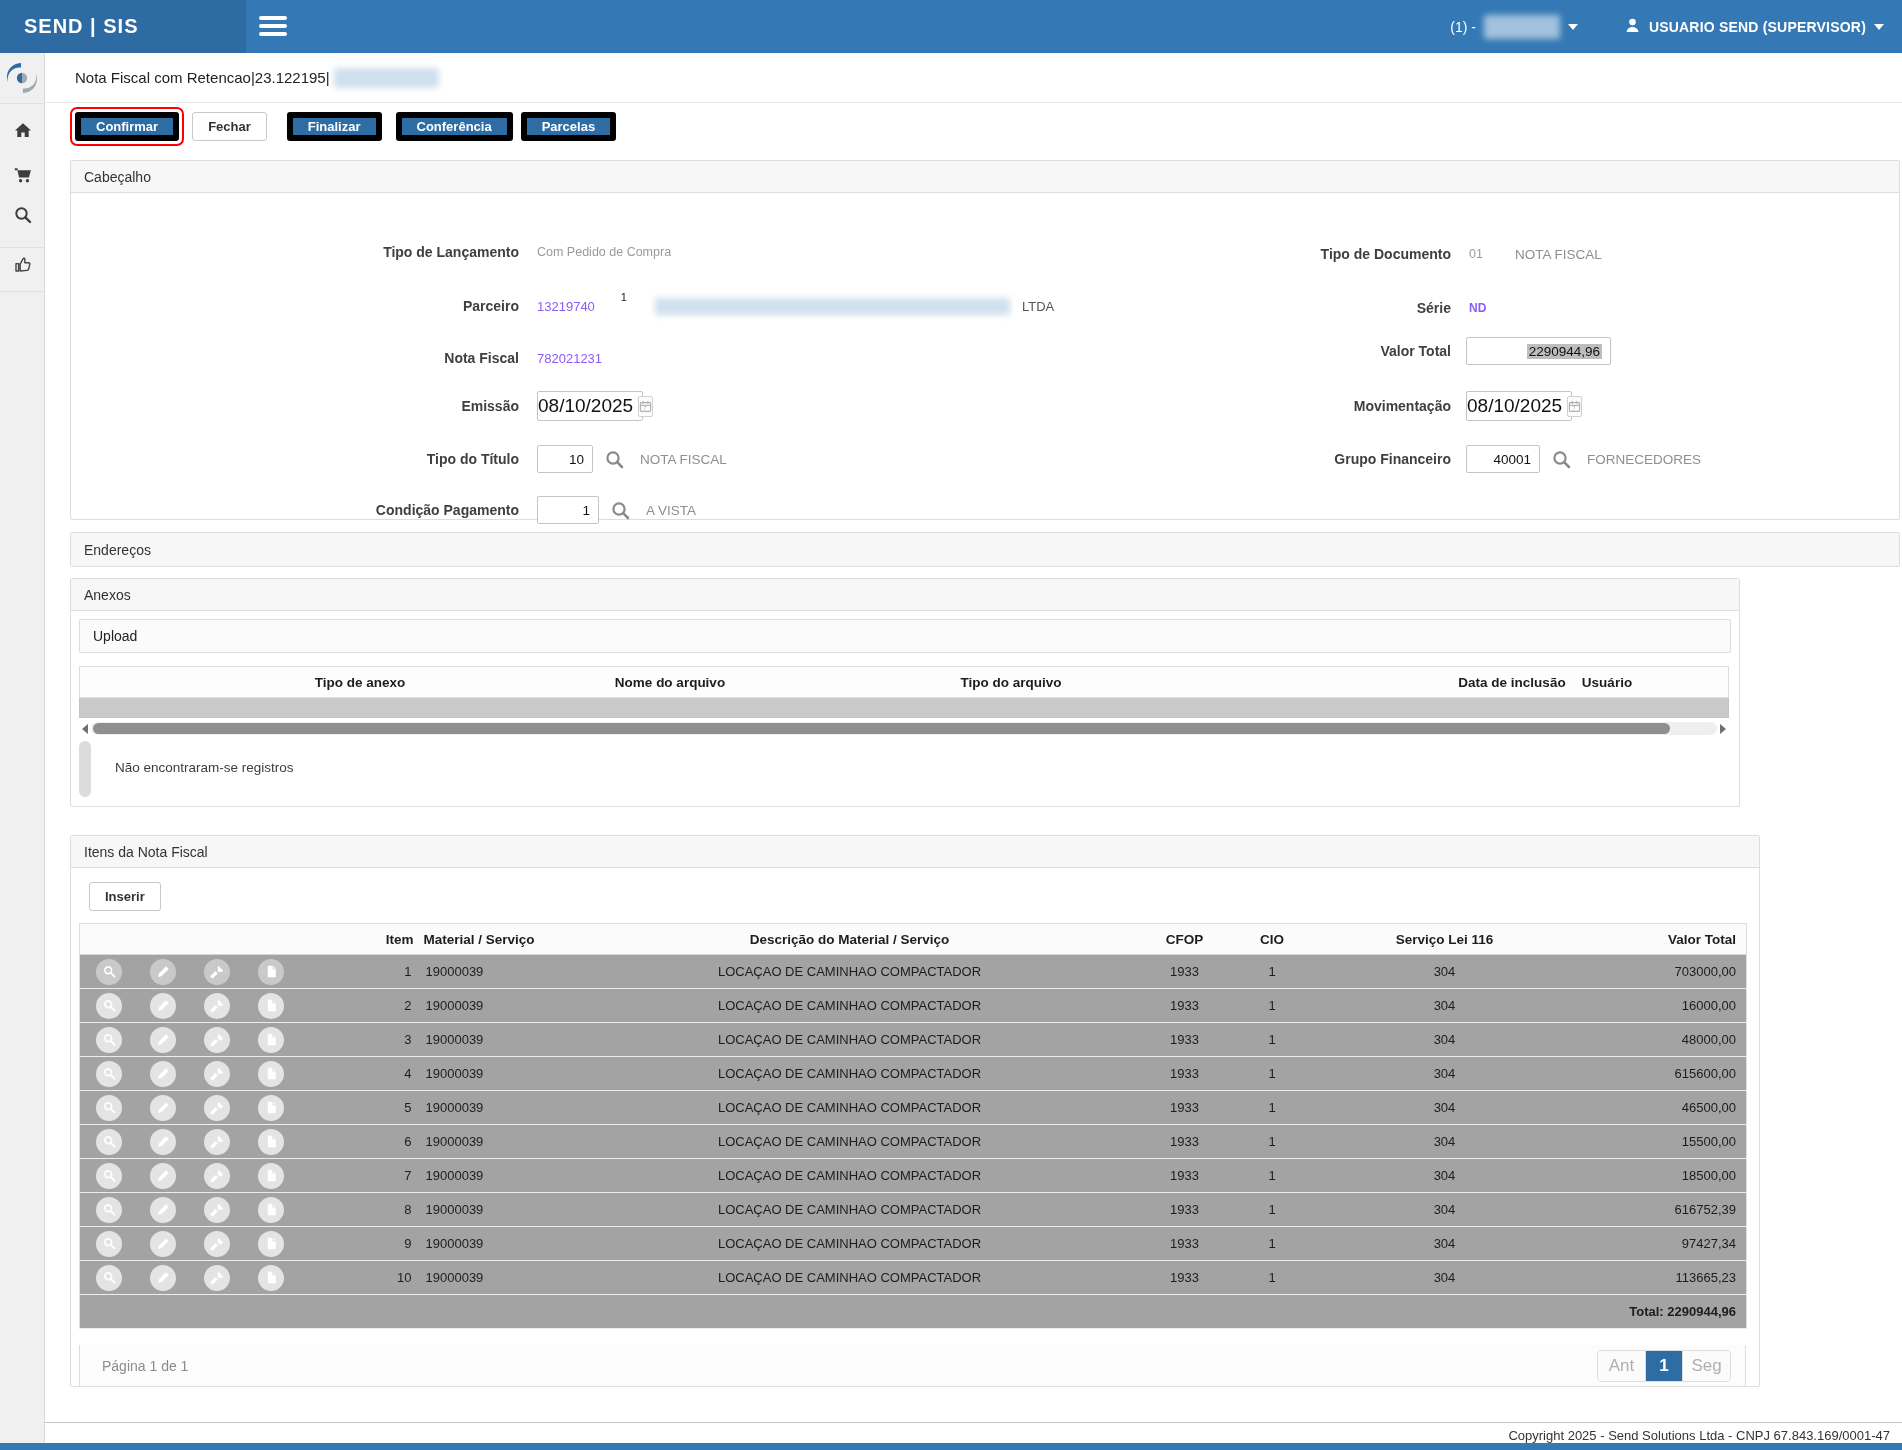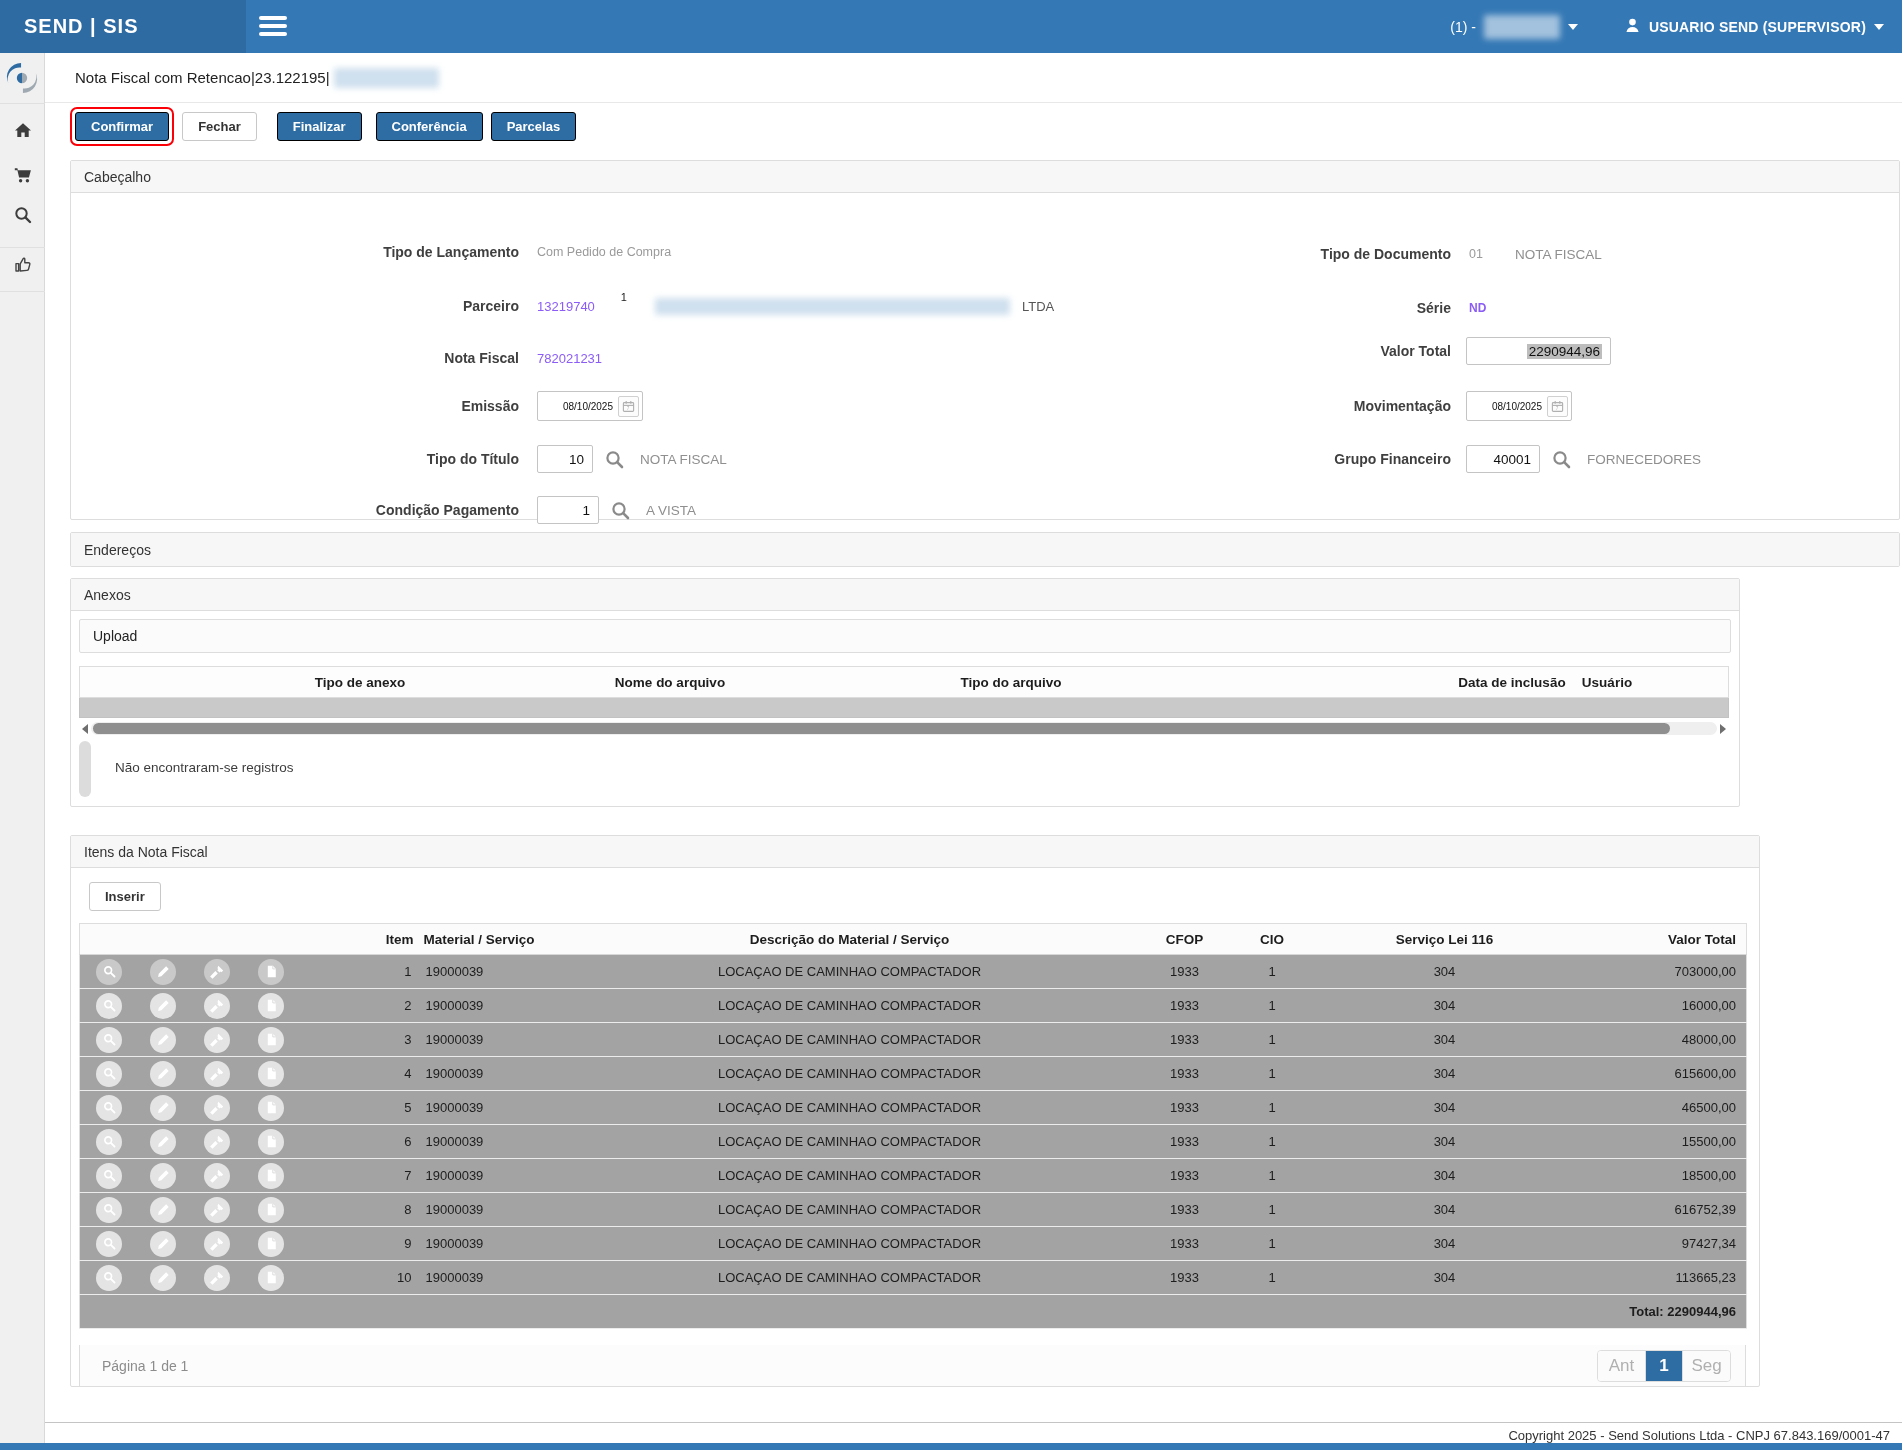--- a/index.html
+++ b/index.html
@@ -26,21 +26,21 @@
   .side-icon { position:absolute; left:0; width:45px; height:36px; display:flex; align-items:center; justify-content:center; cursor:pointer; }
 
   
   .main { position:absolute; top:53px; left:45px; width:1857px; height:1397px; background:#fff; }
   .page-title-row { position:absolute; top:0; left:0; width:1857px; height:50px; border-bottom:1px solid #e8e8e8; display:flex; align-items:center; }
   .page-title { font-size:15px; color:#222; margin-left:30px; white-space:nowrap; }
   .title-redact { width:105px; height:20px; margin-left:4px; }
 
   .toolbar { position:absolute; top:54px; left:25px; display:flex; align-items:center; }
   .btn { height:29px; border-radius:3px; font-size:13px; font-weight:bold; display:inline-flex; align-items:center; padding:0 15px; cursor:pointer; white-space:nowrap; }
-  .btn-blue { background:#2e6da4; color:#fff; border:1px solid #000000; }
+  .btn-blue { background:#2e6da4; color:#fff; border:6px solid #000000; }
   .btn-white { background:#fff; color:#333; border:1px solid #c8c8c8; }
   .confirm-ring { border:2px solid #fb0007; border-radius:7px; padding:3px; display:inline-flex; }
   .ml8{margin-left:8px;} .ml14{margin-left:14px;} .ml20{margin-left:20px;}
 
   
   .panel { position:absolute; left:25px; border:1px solid #ddd; border-radius:2px; background:#fff; }
   .panel-h { height:32px; background:#f7f7f7; border-bottom:1px solid #ddd; display:flex; align-items:center; font-size:14px; color:#333; padding-left:13px; cursor:pointer; }
   .panel.noborder-h .panel-h { border-bottom:none; }
 
   
@@ -50,21 +50,21 @@
   .flabel.r { width:1380px; flex:0 0 1380px; }
   .fval { margin-left:18px; display:flex; align-items:center; }
   .gray-sm { color:#9a9a9a; font-size:12.5px; }
   .gray-md { color:#8f8f8f; font-size:13.5px; }
   .black-val { color:#8b5cf6; font-size:13px; }
   .sup1 { font-size:11px; color:#222; margin-left:26px; align-self:flex-start; }
   .parc-redact { width:355px; height:17px; margin-left:28px; }
   .ltda { color:#555; font-size:13px; margin-left:12px; }
   .inbox { border:1px solid #c4c4c4; border-radius:2px; height:28px; background:#fff; display:flex; align-items:center; justify-content:flex-end; font-size:13.5px; color:#111; padding:0 8px; cursor:text; }
   .date-box { width:106px; height:30px; border:1px solid #c4c4c4; border-radius:2px; display:flex; align-items:center; background:#fff; }
-  .date-txt { flex:1; text-align:right; font-size:10px; color:#111; padding-right:5px; cursor:text; }
+  .date-txt { flex:1; text-align:right; font-size:19px; color:#111; padding-right:5px; cursor:text; }
   .cal-btn { width:21px; height:21px; border:1px solid #d0d0d0; border-radius:2px; background:#fcfcfc; margin-right:3px; display:flex; align-items:center; justify-content:center; cursor:pointer; }
   .sel-val { background:#bdbdbd; padding:0 2px; }
   .mag { margin-left:12px; cursor:pointer; display:flex; }
   .desc-after { margin-left:16px; }
 
   
   .upload-bar { margin:8px; height:34px; border:1px solid #ddd; border-radius:2px; background:#fbfbfb; display:flex; align-items:center; font-size:14px; color:#222; padding-left:13px; cursor:pointer; }
   .ax-table { position:relative; margin:13px 8px 0 8px; width:1650px; }
   .ax-head { position:relative; height:32px; border:1px solid #ddd; background:#fdfdfd; }
   .ax-col { position:absolute; top:8px; transform:translateX(-50%); font-size:13.5px; font-weight:bold; color:#1d1d1d; white-space:nowrap; }

